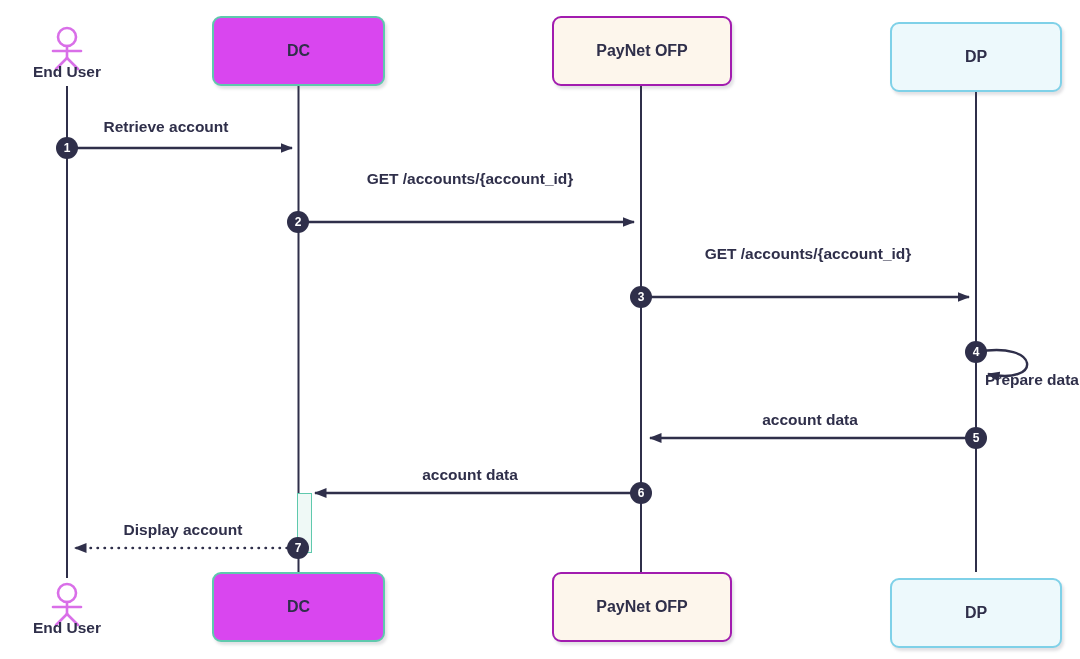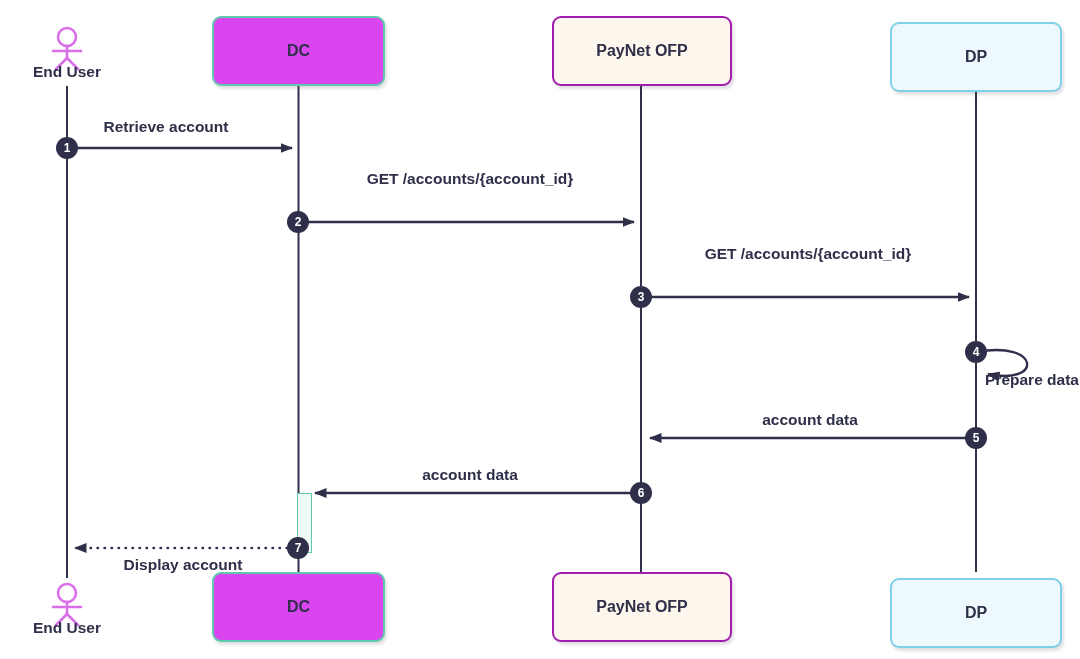--- a/index.html
+++ b/index.html
@@ -112,21 +112,21 @@
   <div class="msg-label" style="left:808px;top:243px;">
     <div>GET /accounts/{account_id}</div>
   </div>
 
   <div class="msg-label" style="left:1032px;top:324px;margin-top:45px;">Prepare data</div>
 
   <div class="msg-label" style="left:810px;top:409px;">account data</div>
 
   <div class="msg-label" style="left:470px;top:464px;">account data</div>
 
-  <div class="msg-label" style="left:183px;top:519px;margin-top:35px;">Display account</div>
+  <div class="msg-label" style="left:183px;top:519px;">Display account</div>
 
   <div class="seq-num" style="left:56px;top:137px;">1</div>
   <div class="seq-num" style="left:287px;top:211px;">2</div>
   <div class="seq-num" style="left:630px;top:286px;">3</div>
   <div class="seq-num" style="left:965px;top:341px;">4</div>
   <div class="seq-num" style="left:965px;top:427px;">5</div>
   <div class="seq-num" style="left:630px;top:482px;">6</div>
   <div class="seq-num" style="left:287px;top:537px;">7</div>
 
 </div>

